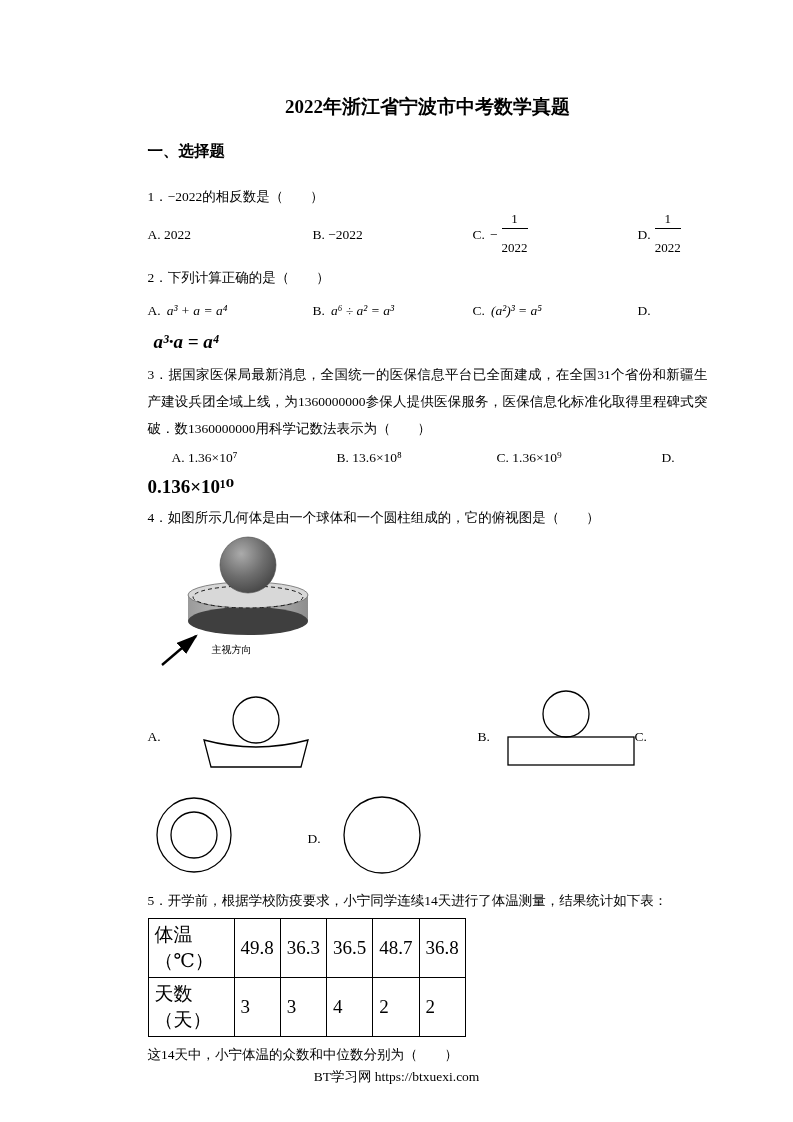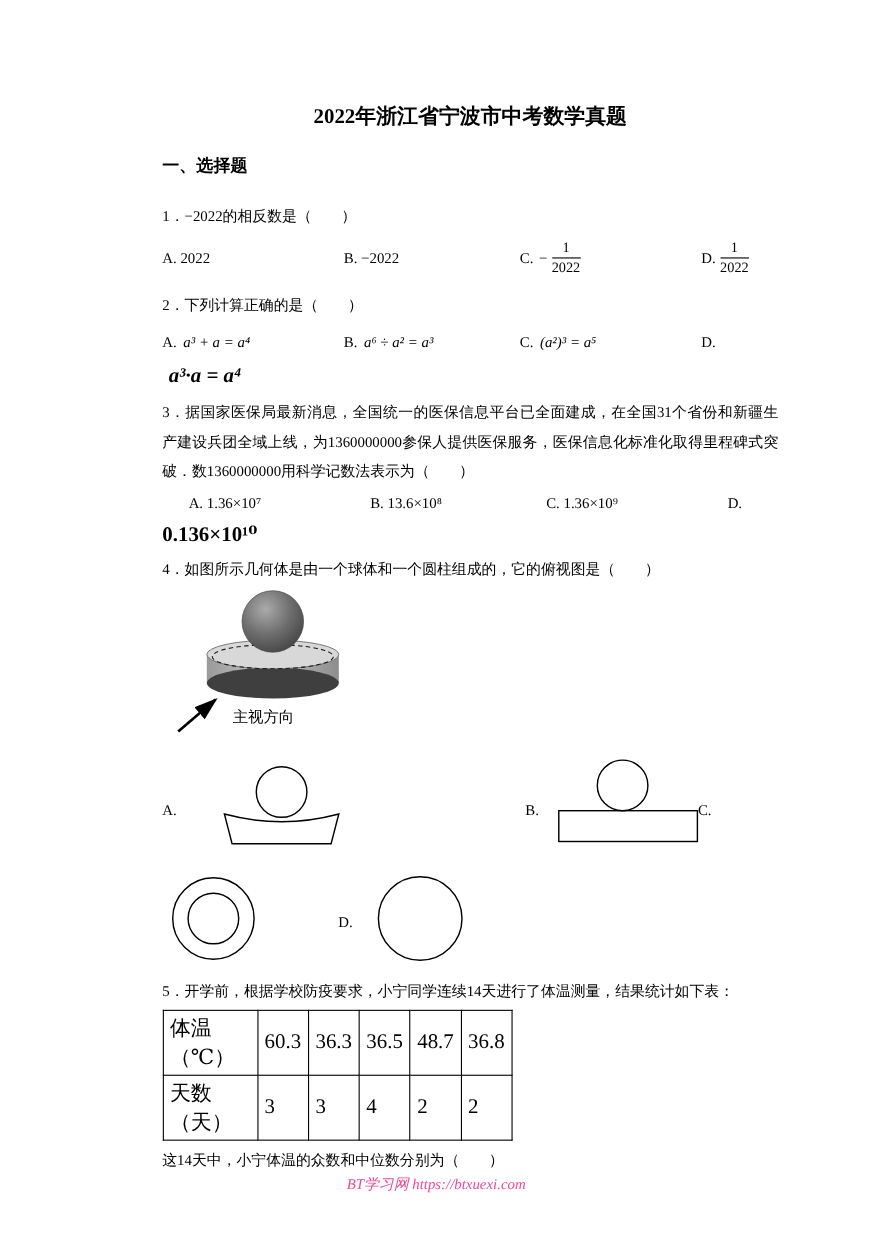--- a/index.html
+++ b/index.html
@@ -54,28 +54,28 @@
   .minus { margin-left: 5px; }
   .frac {
     display: inline-block;
     text-align: center;
     line-height: 1.15;
     font-size: 13px;
     margin-left: 4px;
     vertical-align: middle;
   }
   .frac .num { display: block; border-bottom: 1px solid #000; padding: 0 5px 1px; }
-  .frac .den { display: block; padding-top: 1px; }
+  .frac .den { display: block; padding-top: 12px; }
 
   .q4-figure { position: relative; height: 140px; margin-top: 0px; }
   .view-label {
     position: absolute;
     left: 64px;
     top: 112px;
-    font-size: 14px;
+    font-size: 10px;
     font-family: Liberation Serif, serif;
   }
   .q4-row { position: relative; font-size: 13.5px; }
   .q4-row1 { height: 94px; margin-top: 16px; }
   .q4-row2 { height: 90px; margin-top: 12px; }
   .q4-row .abs { position: absolute; }
 
   .temp-table {
     border-collapse: collapse;
     margin-top: 4px;
@@ -92,22 +92,21 @@
   .temp-table .hcol { width: 86px; }
   .temp-table .vcol { width: 44px; }
 
   .footer {
     position: absolute;
     top: 1068px;
     left: 0;
     width: 100%;
     text-align: center;
     font-size: 13.5px;
-    color: #ec4899;
-    font-style: italic;
+    color: #000000;
   }
   svg { display: block; }
 </style>
 </head>
 <body>
 
 <div class="page">
   <div class="content">
 
     <div class="title">2022年浙江省宁波市中考数学真题</div>
@@ -216,21 +215,21 @@
         <circle cx="42" cy="42" r="38" fill="none" stroke="#000" stroke-width="1.3"></circle>
       </svg>
     </div>
 
     <div class="stem" style="margin-top:4px;">5．开学前，根据学校防疫要求，小宁同学连续14天进行了体温测量，结果统计如下表：</div>
 
     <table class="temp-table">
       <tbody>
           <tr>
         <td class="hcol">体温（℃）</td>
-        <td class="vcol">60.3</td>
+        <td class="vcol">49.8</td>
         <td class="vcol">36.3</td>
         <td class="vcol">36.5</td>
         <td class="vcol">48.7</td>
         <td class="vcol">36.8</td>
       </tr>
       <tr>
         <td class="hcol">天数（天）</td>
         <td class="vcol">3</td>
         <td class="vcol">3</td>
         <td class="vcol">4</td>

